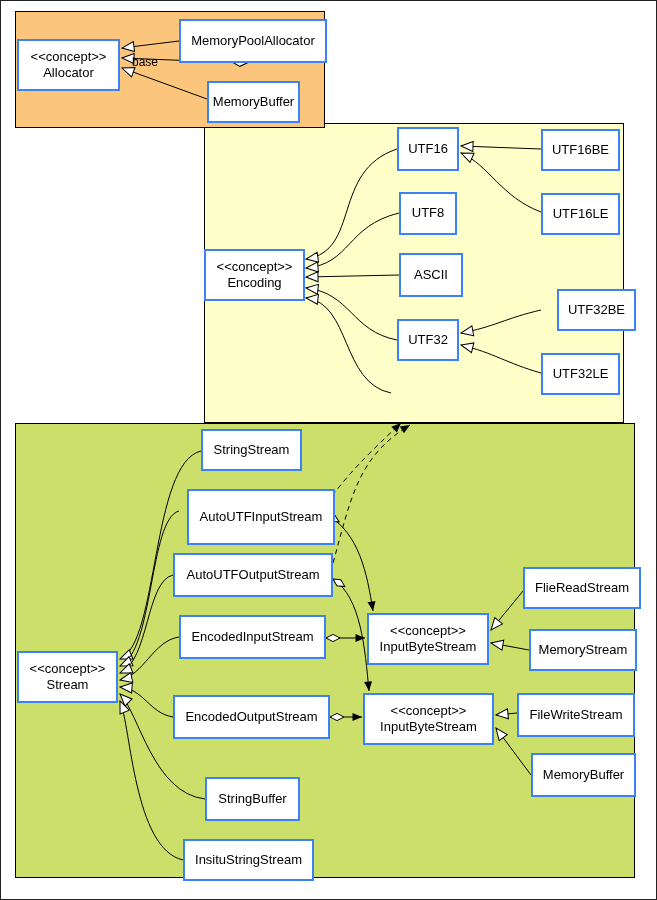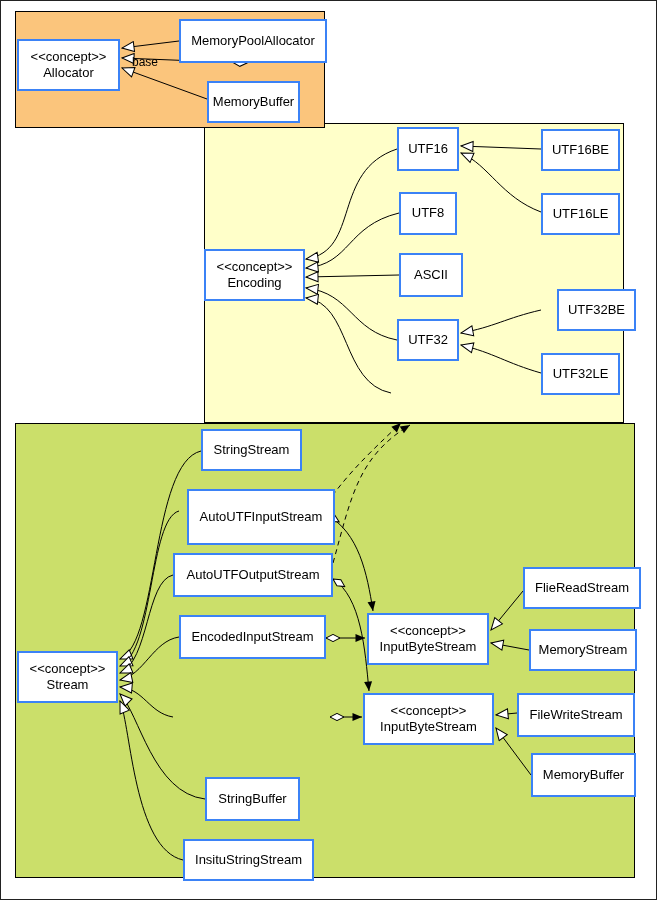--- a/index.html
+++ b/index.html
@@ -135,20 +135,23 @@
     <span>&lt;&lt;concept&gt;&gt;</span>
     <span>InputByteStream</span>
   </div>
   <div class="node" style="left:528px;top:628px;width:108px;height:42px">
     <span>MemoryStream</span>
   </div>
   <div class="node" style="left:16px;top:650px;width:101px;height:52px">
     <span>&lt;&lt;concept&gt;&gt;</span>
     <span>Stream</span>
   </div>
+  <div class="node" style="left:172px;top:694px;width:157px;height:44px">
+    <span>EncodedOutputStream</span>
+  </div>
   <div class="node" style="left:362px;top:692px;width:131px;height:52px">
     <span>&lt;&lt;concept&gt;&gt;</span>
     <span>InputByteStream</span>
   </div>
   <div class="node" style="left:516px;top:692px;width:118px;height:44px">
     <span>FileWriteStream</span>
   </div>
   <div class="node" style="left:530px;top:752px;width:105px;height:44px">
     <span>MemoryBuffer</span>
   </div>

